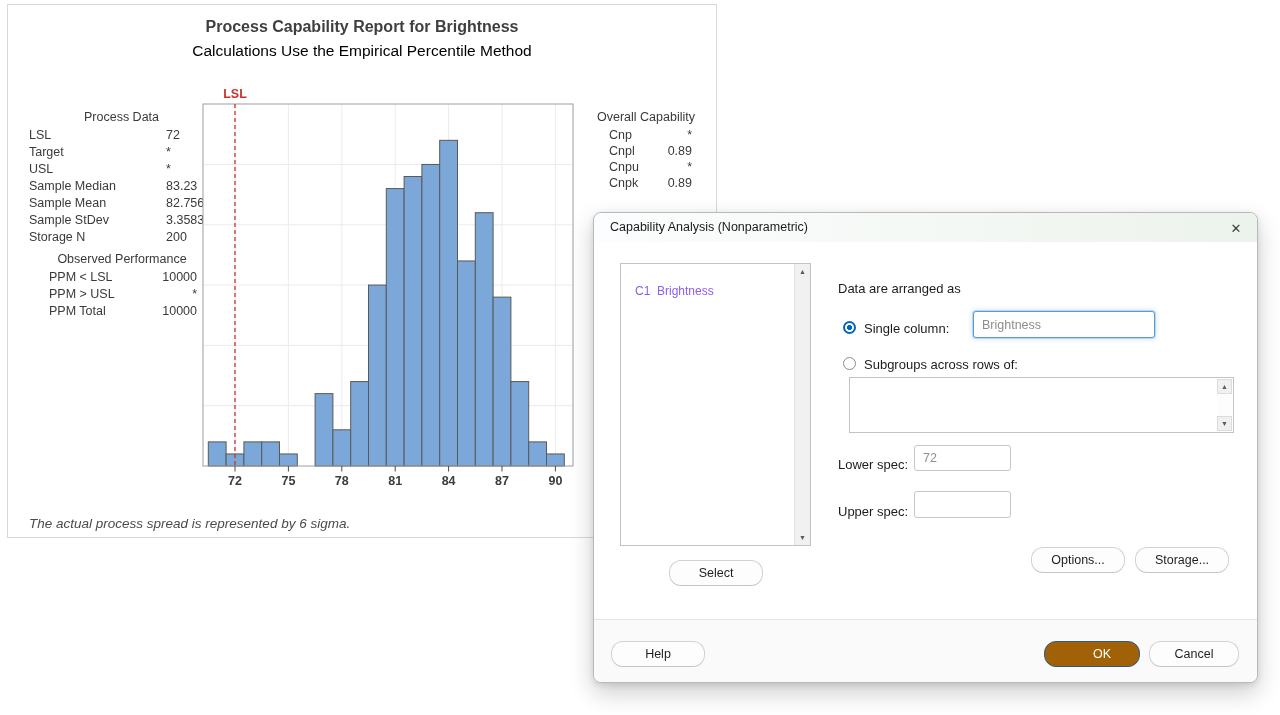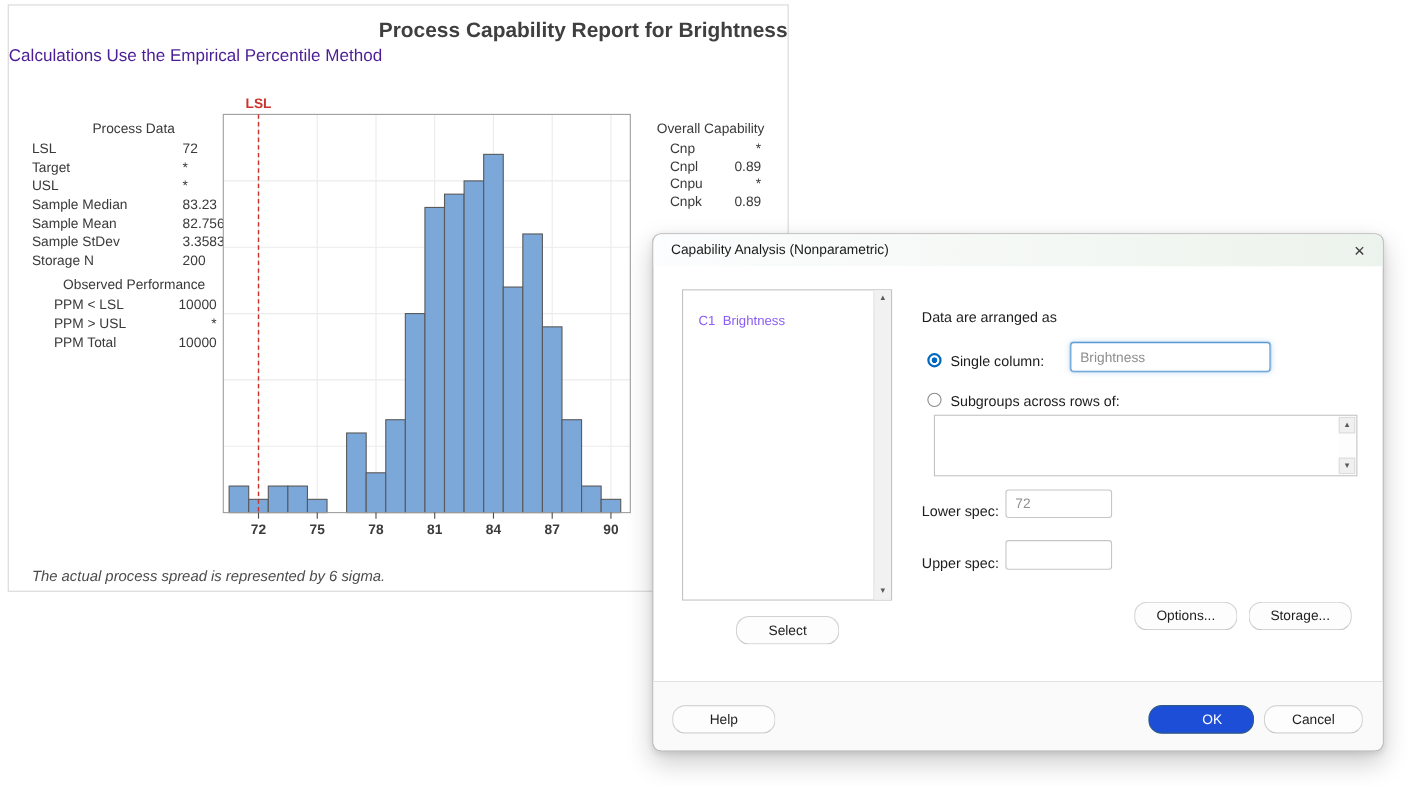--- a/index.html
+++ b/index.html
@@ -2,24 +2,24 @@
 <html><head>
 <meta charset="utf-8">
 <style>
   html,body{margin:0;padding:0;background:#fff;}
   #screen{position:relative;width:1280px;height:715px;background:#ffffff;overflow:hidden;
           font-family:"Liberation Sans",sans-serif;}
 
   
   .report{position:absolute;left:7px;top:4px;width:710px;height:534px;background:#fff;
           border:1px solid #d8d8d8;box-sizing:border-box;}
-  .rep-title{position:absolute;left:0;top:13px;width:100%;text-align:right;
-             font-size:19px;font-weight:bold;color:#3f3f3f;}
-  .rep-subtitle{position:absolute;left:0;top:37px;width:100%;
-                font-size:15.5px;color:#4c1d95;}
+  .rep-title{position:absolute;left:0;top:13px;width:100%;text-align:center;
+             font-size:16px;font-weight:bold;color:#3f3f3f;}
+  .rep-subtitle{position:absolute;left:0;top:37px;width:100%;text-align:center;
+                font-size:15.5px;color:#000000;}
   .stat-head{position:absolute;font-size:12.5px;color:#3a3a3a;text-align:center;white-space:nowrap;}
   .stat-block{position:absolute;font-size:12.5px;color:#3a3a3a;line-height:17px;}
   .stat-block.tight{line-height:16px;}
   .stat-row{display:flex;}
   .values-left .stat-label{width:137px;flex:none;}
   .values-left .stat-value{flex:1;text-align:left;}
   .values-right .stat-label{flex:1;text-align:left;}
   .values-right .stat-value{text-align:right;}
   .footnote{position:absolute;left:21px;top:511px;font-style:italic;font-size:13.5px;color:#4b4b4b;}
 
@@ -231,16 +231,16 @@
     <input class="txt" style="left: 320px; top: 232px; width: 97px; height: 26px;" value="72">
 
     <div class="dlg-label" style="left:244px;top:291px;">Upper spec:</div>
     <input class="txt" style="left: 320px; top: 278px; width: 97px; height: 27px;" value="">
 
     <div class="btn" style="left:437px;top:334px;width:94px;height:26px;">Options...</div>
     <div class="btn" style="left:541px;top:334px;width:94px;height:26px;">Storage...</div>
 
     <div class="dlg-footer"></div>
     <div class="btn" style="left:17px;top:428px;width:94px;height:26px;">Help</div>
-    <div class="btn btn-primary" id="ok-btn" style="left: 450px; top: 428px; width: 96px; height: 26px; background: #1d4ed8; border-color: rgb(46, 90, 132); padding-left: 20px;">OK</div>
+    <div class="btn btn-primary" id="ok-btn" style="left: 450px; top: 428px; width: 96px; height: 26px; background: #a16207; border-color: rgb(46, 90, 132); padding-left: 20px;">OK</div>
     <div class="btn" style="left:555px;top:428px;width:90px;height:26px;">Cancel</div>
   </div>
 </div>
 
 </body></html>

